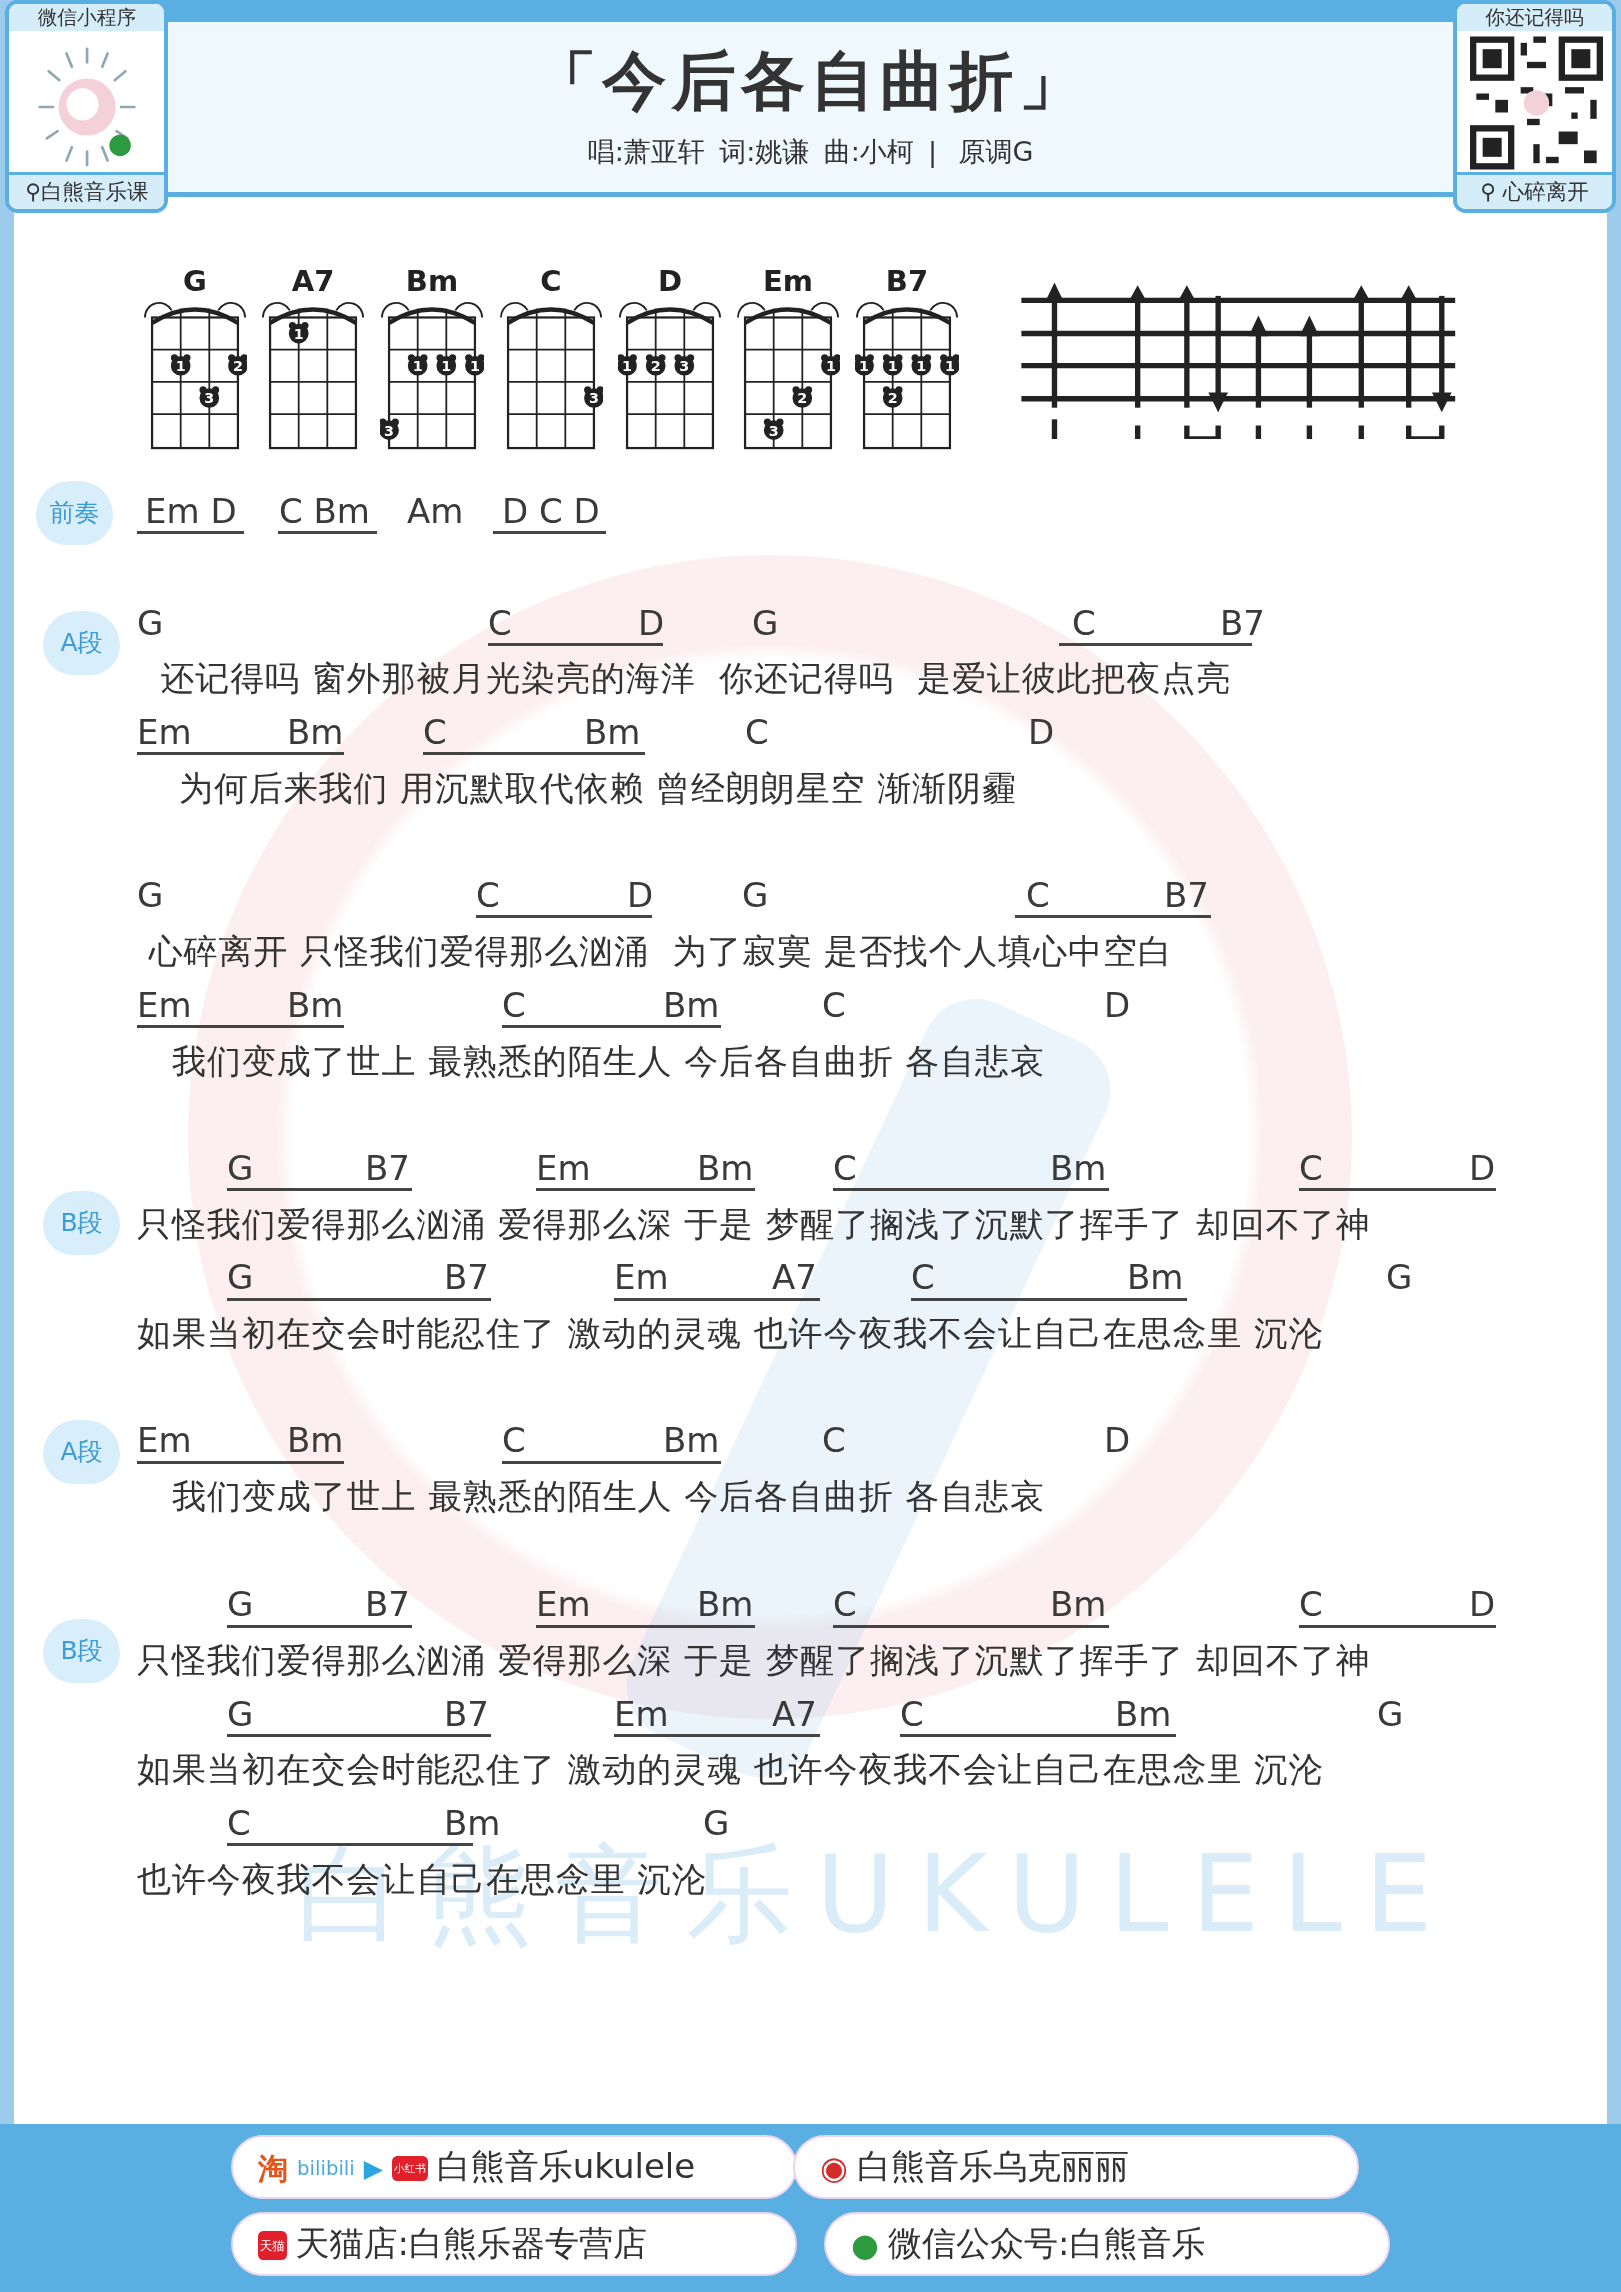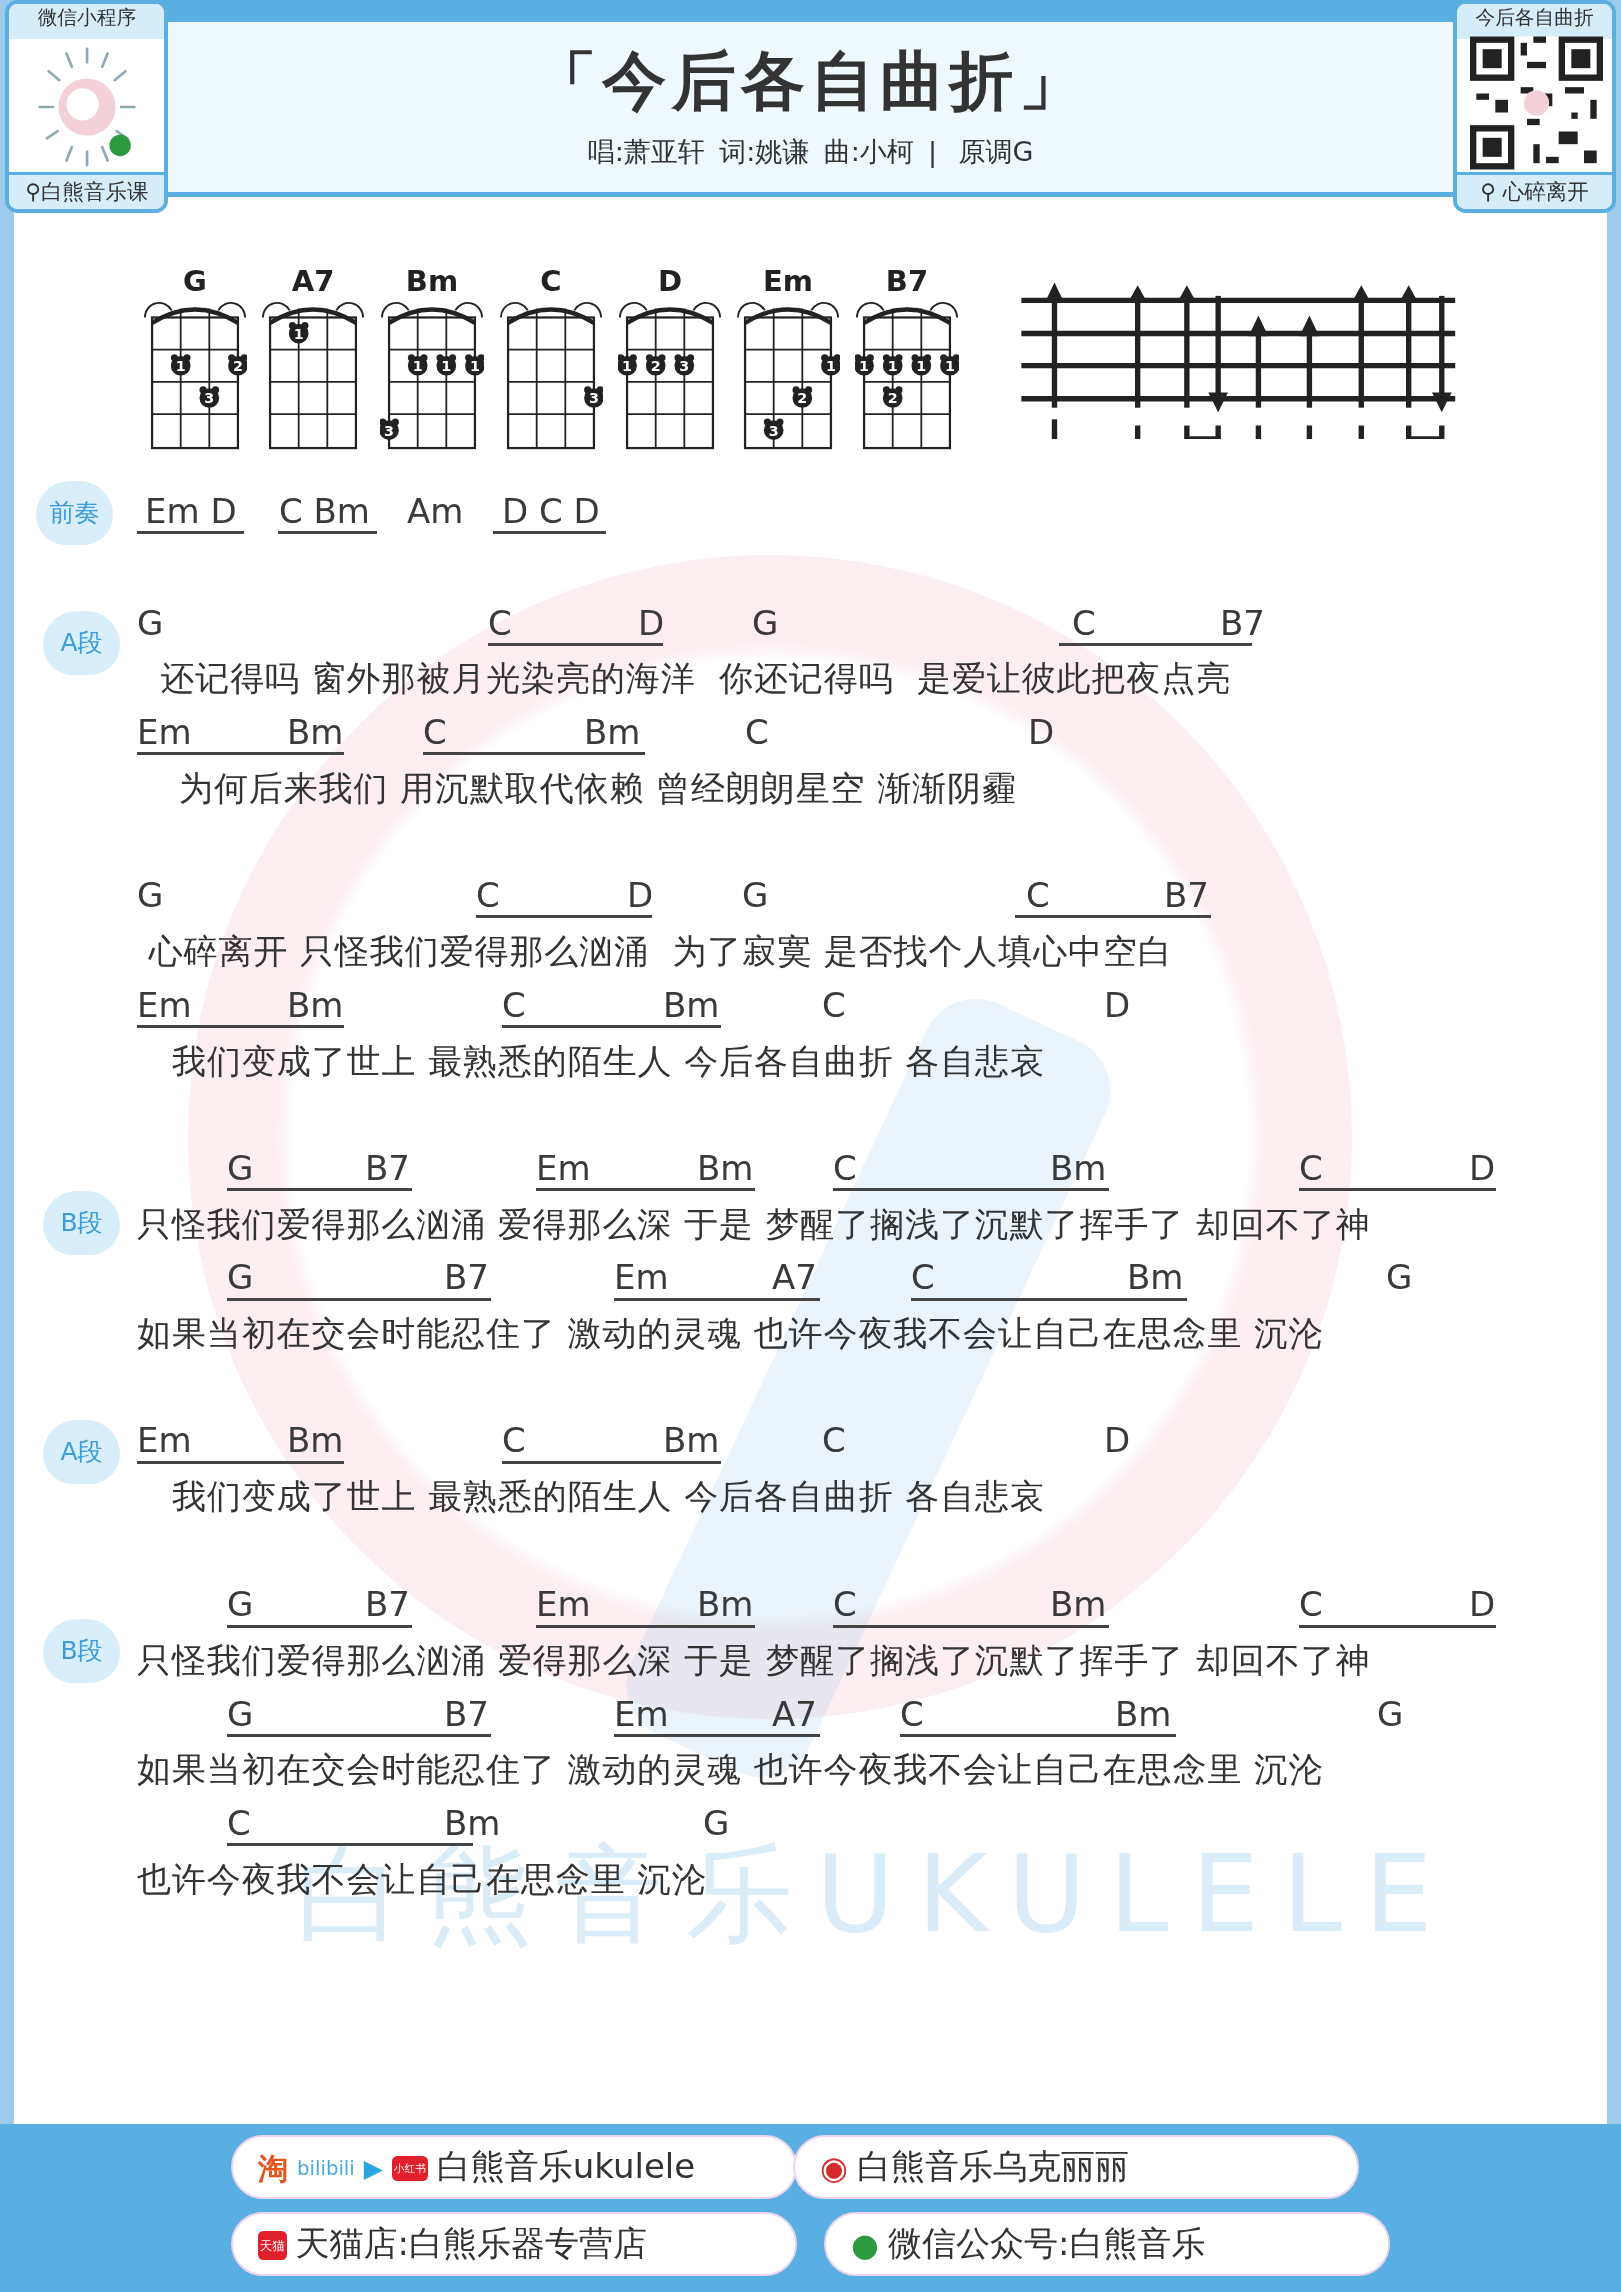--- a/index.html
+++ b/index.html
@@ -5,21 +5,21 @@
   html,body{margin:0;padding:0;}
   body{width:1621px;height:2293px;position:relative;overflow:hidden;background:#ffffff;font-family:"DejaVu Sans","Liberation Sans",sans-serif;color:#333;}
   .frame-left{position:absolute;left:0;top:0;width:14.3px;height:2124px;background:#9ccbeb;}
   .frame-right{position:absolute;right:0;top:0;width:14.3px;height:2124px;background:#9ccbeb;}
   .top-bar{position:absolute;left:0;top:0;width:1621px;height:21.5px;background:#5aafe2;}
   .header{position:absolute;left:14.3px;top:21.5px;width:1592px;height:170px;background:#eef8fd;border-bottom:5.4px solid #5aafe2;}
   .title{position:absolute;left:0;width:1621px;top:38px;text-align:center;font-size:64px;font-weight:bold;color:#333;letter-spacing:5.4px;}
   .credits{position:absolute;left:0;width:1621px;top:134px;text-align:center;font-size:27px;color:#333;}
   .credits span{margin:0 7.2px;}
   .qr-box{position:absolute;top:0;width:163px;height:213px;background:#ffffff;border:4.5px solid #5aafe2;border-radius:12.5px;box-sizing:border-box;overflow:hidden;}
-  .qr-box .qr-top{height:35px;background:#d5ecf9;font-size:19.7px;text-align:center;line-height:27px;color:#333;}
+  .qr-box .qr-top{height:27px;background:#d5ecf9;font-size:19.7px;text-align:center;line-height:27px;color:#333;}
   .qr-box .qr-bot{position:absolute;bottom:0;left:0;right:0;height:34px;background:#d5ecf9;font-size:21.5px;text-align:center;line-height:34px;color:#333;border-top:3.6px solid #5aafe2;}
   .qr-left{left:5.4px;}
   .qr-right{left:1453px;}
   .mini-code{position:absolute;left:18px;top:36px;width:121px;height:134px;}
   .watermark-circle{position:absolute;left:188px;top:555px;width:1164px;height:1164px;border-radius:50%;background:radial-gradient(circle,rgba(255,255,255,0) 58%,rgba(246,206,214,.35) 60%,rgba(246,206,214,.35) 100%);}
   .watermark-neck{position:absolute;left:770px;top:985px;width:197px;height:806px;background:rgba(170,210,236,.25);transform:rotate(25deg);border-radius:54px;}
   .watermark-text{position:absolute;left:296px;top:1823px;font-size:107px;color:rgba(120,186,228,.28);letter-spacing:23px;font-family:"DejaVu Sans",sans-serif;}
   .chords-area{position:absolute;left:143px;top:264px;}
   .chord{position:absolute;width:104px;}
   .chord .name{position:absolute;top:0;left:0;width:104px;text-align:center;font-size:29px;font-weight:bold;color:#222;}
@@ -69,21 +69,21 @@
         <line x1="90" y1="135" x2="84" y2="120"></line>
     </g>
     <circle cx="67" cy="75" r="32" fill="#f4d1d8"></circle>
     <circle cx="62" cy="72" r="18" fill="#fff"></circle>
     <circle cx="104" cy="118" r="12" fill="#2e9a3f"></circle>
   </svg>
   <div class="qr-bot">⚲<span>白熊音乐课</span></div>
 </div>
 
 <div class="qr-box qr-right">
-  <div class="qr-top">今后各自曲折</div>
+  <div class="qr-top">你还记得吗</div>
   <svg style="position:absolute;left:12.5px;top:32px" width="133" height="134" viewBox="0 0 21 21">
     <rect width="21" height="21" fill="#fff"></rect>
     <g fill="#222">
       <rect x="0" y="0" width="7" height="7"></rect>
         <rect x="14" y="0" width="7" height="7"></rect>
         <rect x="0" y="14" width="7" height="7"></rect>
       <rect x="8" y="1" width="1" height="2"></rect>
         <rect x="10" y="0" width="2" height="1"></rect>
         <rect x="9" y="4" width="3" height="1"></rect>
       <rect x="8" y="8" width="2" height="1"></rect>

